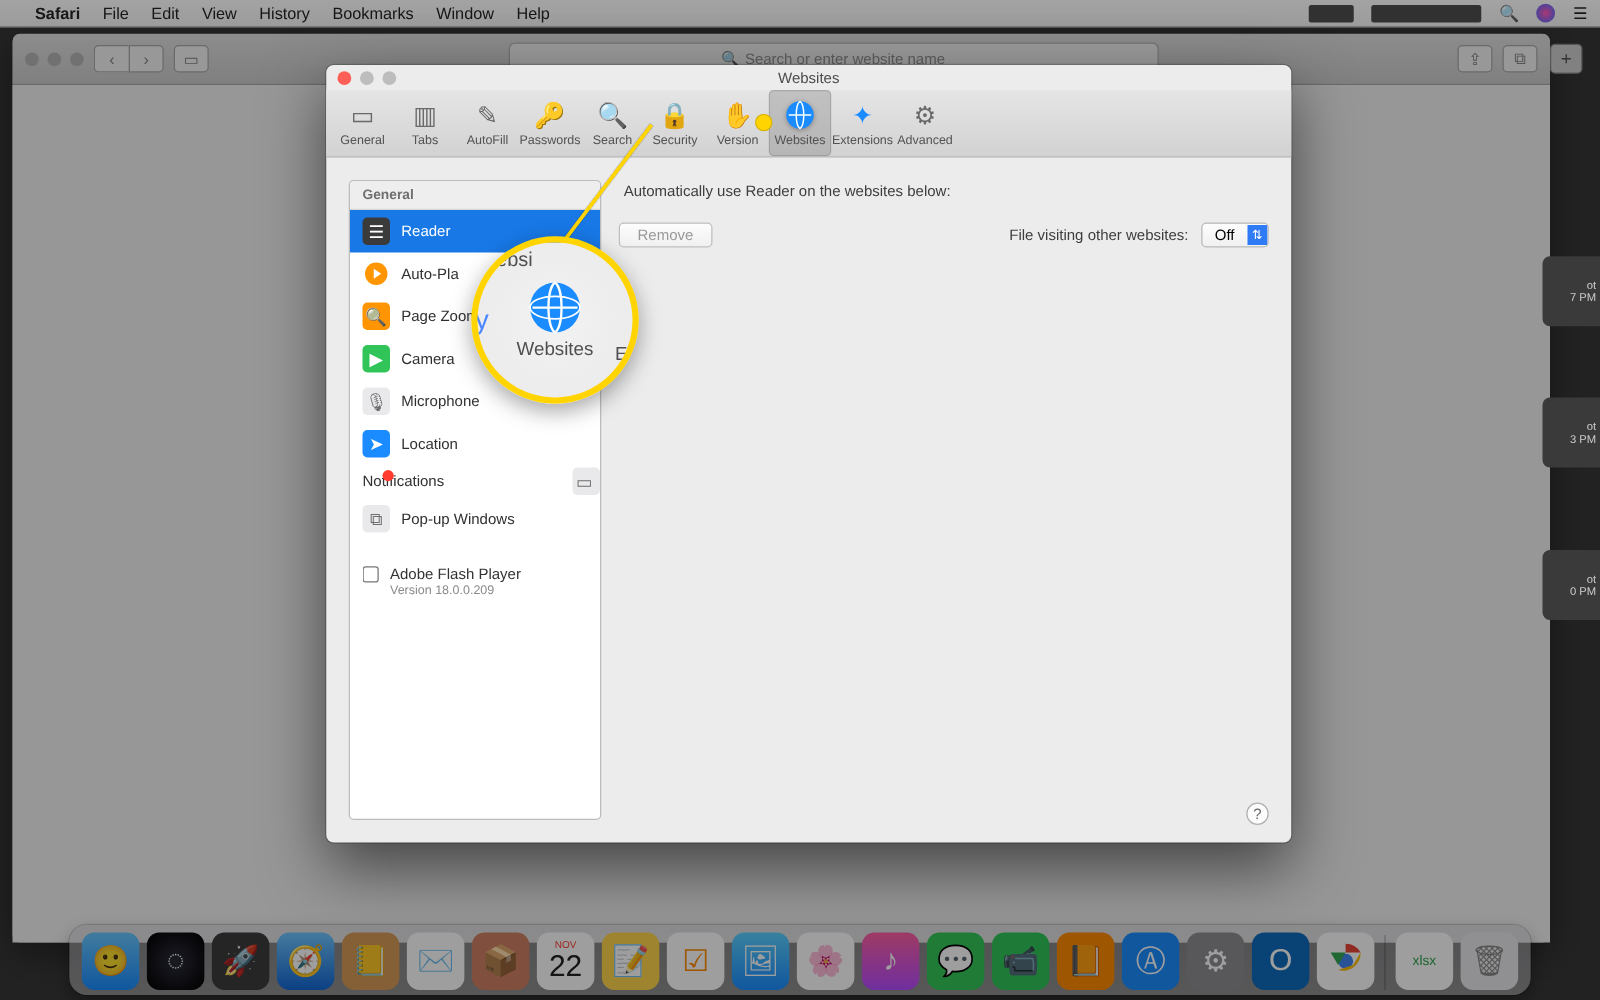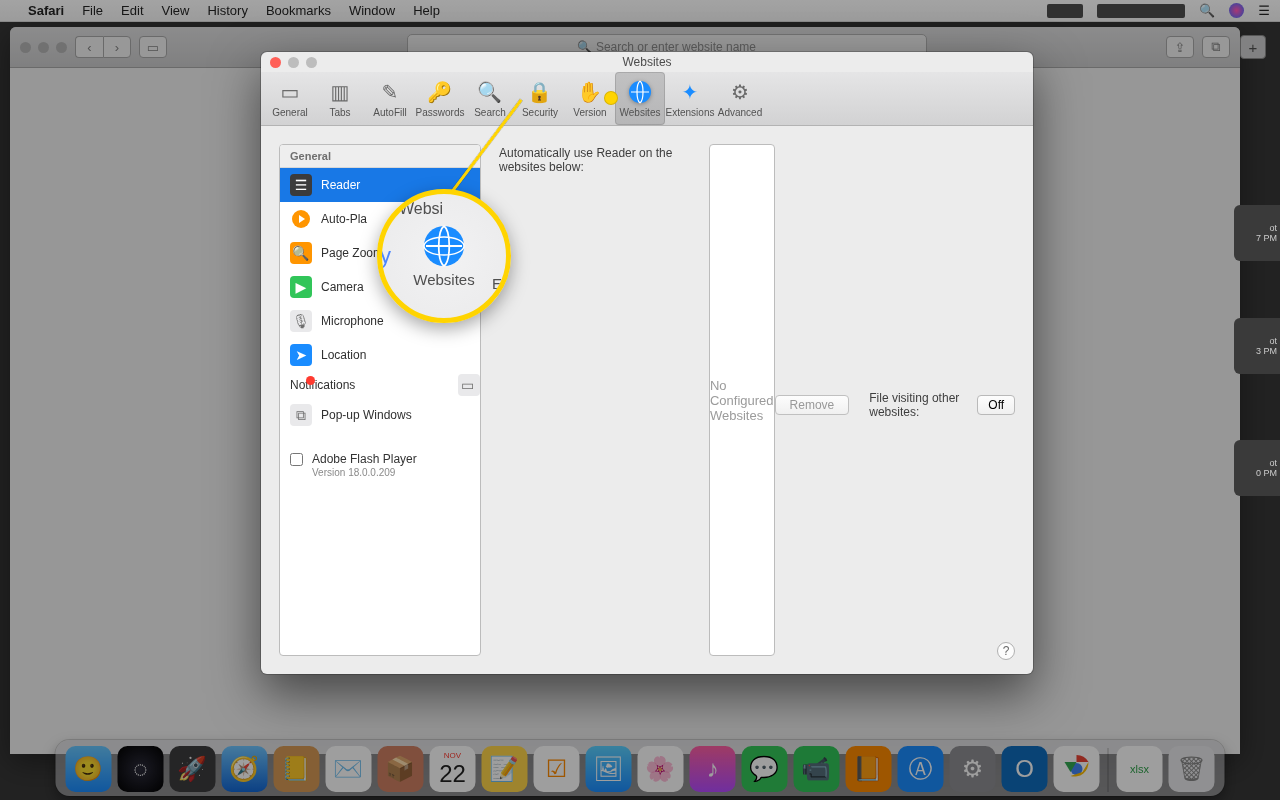--- a/index.html
+++ b/index.html
@@ -75,38 +75,38 @@
 .side-section-h:first-child{border-top:none;}
 .side-list { flex:0 0 auto;}
 .side-item { display:flex; align-items:center; gap:9px; padding:6px 10px; font-size:12px; color:#303030; cursor:pointer; position:relative;}
 .side-item.selected { background:#1878e6; color:#fff;}
 .side-item .si { width:22px; height:22px; border-radius:4px; display:flex; align-items:center; justify-content:center; font-size:14px; color:#fff;}
 .badge-dot { position:absolute; width:9px; height:9px; border-radius:50%; background:#ff3b30; left:26px; top:4px;}
 .plugin-row{display:flex;align-items:flex-start;gap:9px;padding:20px 10px;font-size:12px;color:#333;}
 .plugin-row .sub{font-size:10px;color:#8a8a8a;display:block;margin-top:1px;}
 .plugin-row input{margin-top:1px;}
 
-.main { flex:1; display:flex; flex-direction:row;}
+.main { flex:1; display:flex; flex-direction:column;}
 .main-head { font-size:12px; color:#3e3e3e; padding:2px 2px 8px 4px;}
 .list-box { flex:1; background:#fff; border:1px solid #bcbcbc; border-radius:4px; display:flex; align-items:center; justify-content:center; color:#9b9b9b; font-size:13px;}
 .bottom-row { display:flex; align-items:center; padding-top:10px; gap:10px;}
 .btn { font-size:12px; padding:2px 14px; border:1px solid #c0c0c0; background:linear-gradient(#fdfdfd,#f0f0f0); border-radius:4px; color:#999; cursor:default;}
 .br-label { font-size:12px; color:#3e3e3e;}
 .select { display:inline-flex; align-items:center; background:linear-gradient(#fdfdfd,#f0f0f0); border:1px solid #b9b9b9; border-radius:4px; font-size:12px; overflow:hidden;}
 .select .val{padding:2px 10px;}
 .select .arr{background:#2f7bf6;color:#fff;padding:2px 4px;font-size:10px;}
 .help { position:absolute; right:18px; bottom:14px; width:18px; height:18px; border:1px solid #b0b0b0; border-radius:50%; background:#fcfcfc; color:#6a6a6a; font-size:12px; display:flex; align-items:center; justify-content:center; cursor:pointer;}
 
 
 .callout-line{position:absolute;left:520px;top:99px;width:2px;height:0;border-left:3px solid #ffd400;transform-origin:top left;transform:rotate(37deg);height:174px; box-shadow:0 0 0 .5px rgba(0,0,0,.2);}
 .callout-dot{position:absolute;left:604px;top:91px;width:14px;height:14px;border-radius:50%;background:#ffd400;border:1px solid rgba(0,0,0,.15);} 
 .magnifier{position:absolute;left:377px;top:189px;width:134px;height:134px;border-radius:50%;border:5px solid #ffd400;background:radial-gradient(circle at 50% 50%, #f2f2f3 0,#eaeaeb 100%);overflow:hidden;box-shadow:0 6px 18px rgba(0,0,0,.35);} 
 .mag-inner{position:absolute;inset:0;display:flex;align-items:center;justify-content:center;}
 .mag-col{display:flex;flex-direction:column;align-items:center;gap:3px;}
-.mag-label-top{position:absolute;top:6px;font-size:16px;color:#4f4f4f;margin-left:17px;}
+.mag-label-top{position:absolute;top:6px;font-size:16px;color:#4f4f4f;}
 .mag-icon{width:44px;height:44px;}
 .mag-label{font-size:15px;color:#4f4f4f;}
 .mag-left{position:absolute;left:-2px;top:50%;transform:translateY(-50%);font-size:22px;color:#4a86ff;}
 .mag-right{position:absolute;right:4px;bottom:26px;font-size:15px;color:#4f4f4f;}
 
 
 .si.reader{background:#3b3b3b;}
 .si.contentb{background:#fff;}
 .si.autoplay{background:#fff;}
 .si.pagezoom{background:#ff9500;}
@@ -298,23 +298,20 @@
         <input type="checkbox" style="">
         <div>
           <span>Adobe Flash Player</span>
           <span class="sub">Version 18.0.0.209</span>
         </div>
       </div>
     </div>
 
     <div class="main">
       <div class="main-head">Automatically use Reader on the websites below:</div>
-      <div class="list-box">
-        <span>No Configured Websites</span>
-      </div>
       <div class="bottom-row">
         <button class="btn">Remove</button>
         <div class="spacer"></div>
         <span class="br-label">File visiting other websites:</span>
         <div class="select">
           <span class="val">Off</span>
           <span class="arr">⇅</span>
         </div>
       </div>
     </div>

